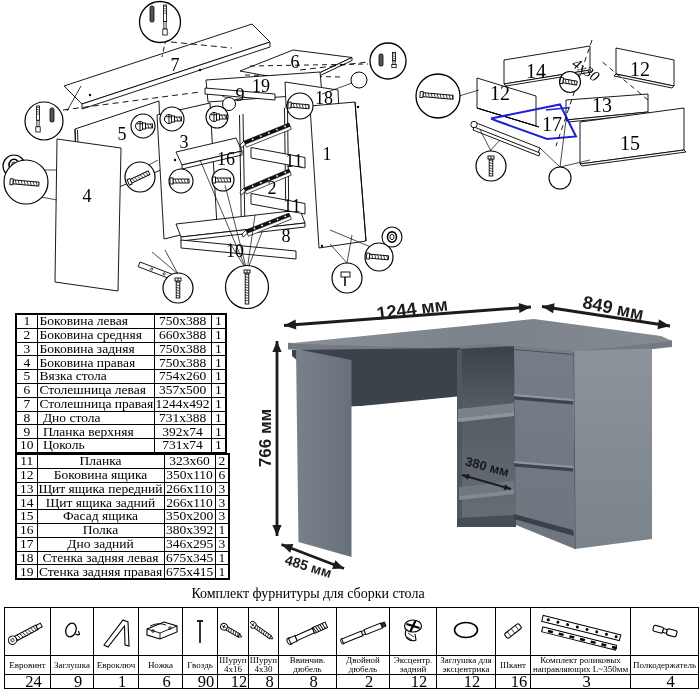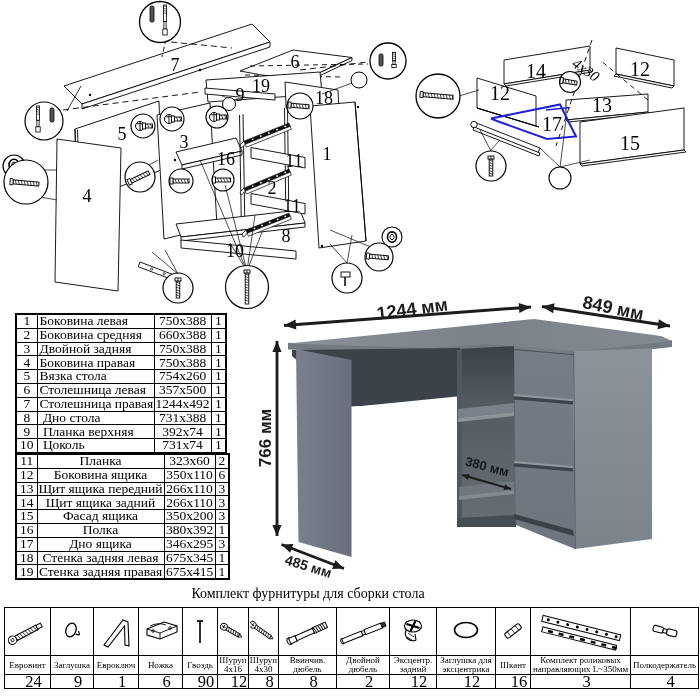--- a/index.html
+++ b/index.html
@@ -448,21 +448,21 @@
             <td class="c">1</td>
           </tr>
 <tr>
             <td class="c">2</td>
             <td class="nm">Боковина средняя</td>
             <td class="c">660x388</td>
             <td class="c">1</td>
           </tr>
 <tr>
             <td class="c">3</td>
-            <td class="nm">Двойной задняя</td>
+            <td class="nm">Боковина задняя</td>
             <td class="c">750x388</td>
             <td class="c">1</td>
           </tr>
 <tr>
             <td class="c">4</td>
             <td class="nm">Боковина правая</td>
             <td class="c">750x388</td>
             <td class="c">1</td>
           </tr>
 <tr>
@@ -545,21 +545,21 @@
             <td class="c">3</td>
           </tr>
 <tr>
             <td class="c">16</td>
             <td class="c">Полка</td>
             <td class="c">380x392</td>
             <td class="c">1</td>
           </tr>
 <tr>
             <td class="c">17</td>
-            <td class="c">Дно ящика</td>
+            <td class="c">Дно задний</td>
             <td class="c">346x295</td>
             <td class="c">3</td>
           </tr>
 <tr>
             <td class="c">18</td>
             <td class="c">Стенка задняя левая</td>
             <td class="c">675x345</td>
             <td class="c">1</td>
           </tr>
 <tr>

